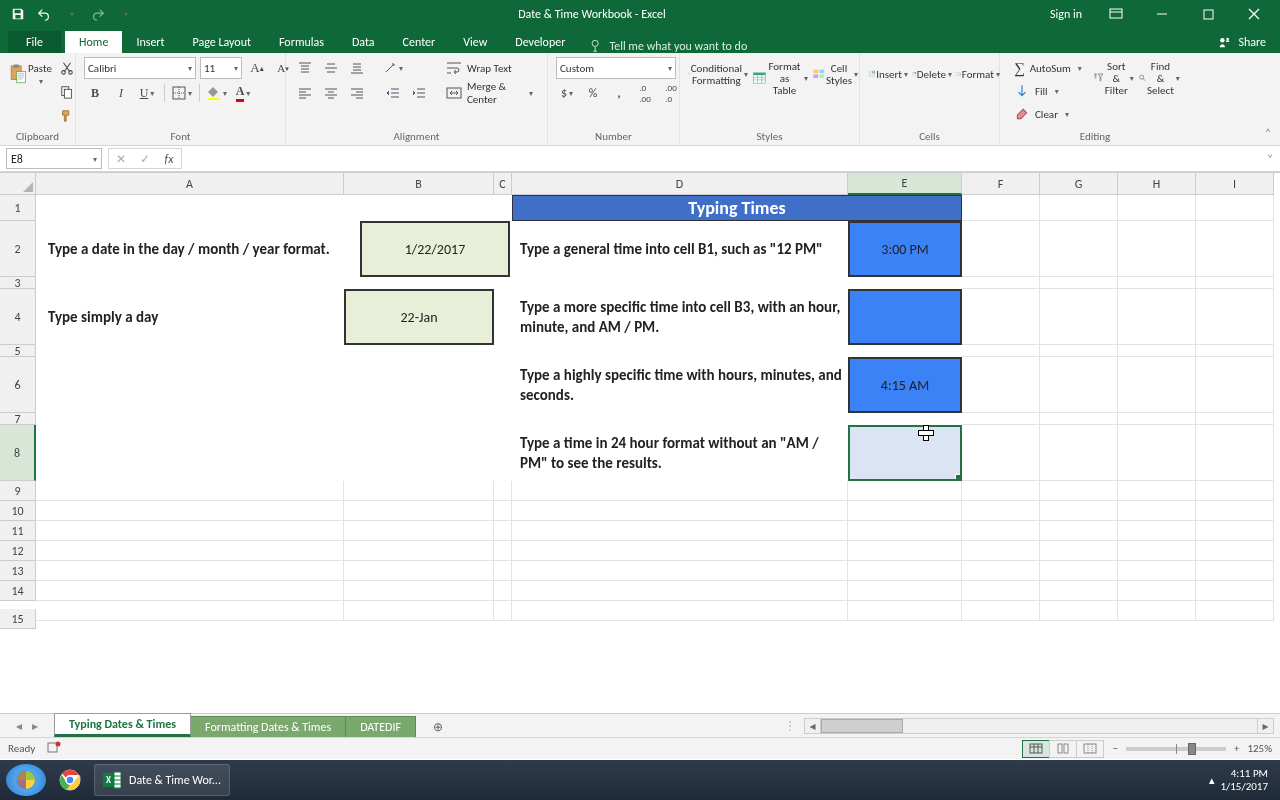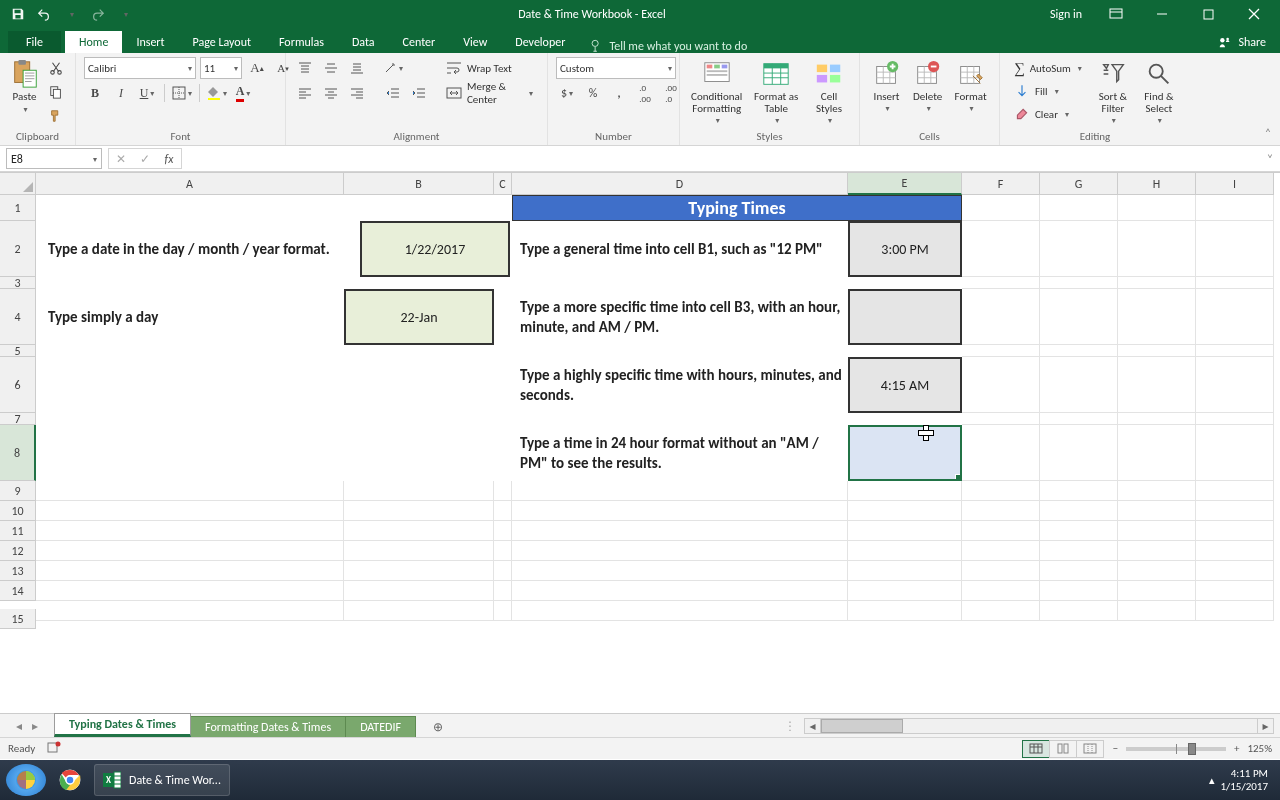--- a/index.html
+++ b/index.html
@@ -22,21 +22,21 @@
   .tab.file { background:#0a5a2f; margin-right:4px; padding:4px 18px; }
   .tellme { color:#d7f0e1; display:flex; align-items:center; gap:6px; padding-left:10px; }
   .tellme svg { width:14px; height:14px; }
   .share { margin-left:auto; color:#fff; padding:4px 14px; display:flex; align-items:center; gap:6px; }
   
   
   .ribbon { height:93px; background:#f3f3f3; border-bottom:1px solid #d5d5d5; display:flex; position:relative; }
   .group { border-right:1px solid #e2e2e2; padding:4px 8px 2px; display:flex; flex-direction:column; justify-content:space-between; }
   .group-body { display:flex; gap:4px; align-items:flex-start; }
   .group-label { font-size:11px; color:#666; text-align:center; padding-top:2px; position:relative; }
-  .bigbtn { display:flex; flex-direction:column; align-items:center; width:44px; padding:2px 0; color:#333; }
+  .bigbtn { display:flex; flex-direction:row; align-items:center; width:44px; padding:2px 0; color:#333; }
   .bigbtn svg { width:30px; height:30px; }
   .bigbtn .lbl { font-size:11px; text-align:center; line-height:12px; margin-top:2px; }
   .col { display:flex; flex-direction:column; gap:2px; }
   .row { display:flex; gap:4px; align-items:center; }
   .btn-sm { width:22px; height:22px; display:flex; align-items:center; justify-content:center; border:1px solid transparent; color:#4a4a4a; }
   .btn-sm svg { width:14px; height:14px; }
   .combo { height:22px; border:1px solid #bcbcbc; background:#fff; display:flex; align-items:center; padding:0 3px; font-size:11px; color:#333; }
   .combo .dd { margin-left:auto; font-size:8px; color:#666; }
   .wide-btn { height:22px; border:1px solid transparent; display:flex; align-items:center; padding:0 5px; gap:5px; font-size:11px; color:#333; }
   .wide-btn svg { width:16px; height:16px; flex-shrink:0; }
@@ -61,21 +61,21 @@
   .colhdr.sel { background:#d8e6d8; border-bottom:2px solid #217346; }
   .rowhdrs { position:absolute; top:22px; left:0; width:36px; }
   .rowhdr { background:#f0f0f0; border-right:1px solid #ccc; border-bottom:1px solid #ccc; font-size:12px; color:#444; display:flex; align-items:center; justify-content:center; }
   .rowhdr.sel { background:#d8e6d8; border-right:2px solid #217346; }
   .cells { position:absolute; top:22px; left:36px; right:0; bottom:0; }
   .cell { position:absolute; border-right:1px solid #e3e3e3; border-bottom:1px solid #e3e3e3; font-size:14px; padding:3px 6px; overflow:hidden; }
   .hdr-dates { background:#3a4d2e; color:#fff; font-weight:bold; font-size:18px; display:flex; align-items:center; justify-content:center; border:1px solid #333; }
   .hdr-times { background:#3f6fc9; color:#fff; font-weight:bold; font-size:18px; display:flex; align-items:center; justify-content:center; border:1px solid #333; }
   .instr { font-weight:bold; font-size:15px; line-height:1.35; display:flex; align-items:center; border:none !important; }
   .green-box { background:#e8efd9; border:2px solid #333 !important; display:flex; align-items:center; justify-content:center; }
-  .blue-box { background:#e5e5e5; border:2px solid #333 !important; display:flex; align-items:center; justify-content:center; }
+  .blue-box { background:#3b82f6; border:2px solid #333 !important; display:flex; align-items:center; justify-content:center; }
   .sel-cell { border:2px solid #217346 !important; background:#dbe4f3; }
   .sel-cell::after { content:""; position:absolute; right:-3px; bottom:-3px; width:6px; height:6px; background:#217346; border:1px solid #fff; }
   .cursor-cross { position:absolute; width:14px; height:14px; pointer-events:none; }
   .cursor-cross::before, .cursor-cross::after { content:""; position:absolute; background:#fff; border:1px solid #000; }
   .cursor-cross::before { left:5px; top:0; width:4px; height:14px; }
   .cursor-cross::after { top:5px; left:0; height:4px; width:14px; }
   
   
   .sheetbar { height:24px; border-top:1px solid #ccc; background:#f3f3f3; display:flex; align-items:center; }
   .sheet-nav { display:flex; gap:2px; padding:0 12px; color:#888; }

